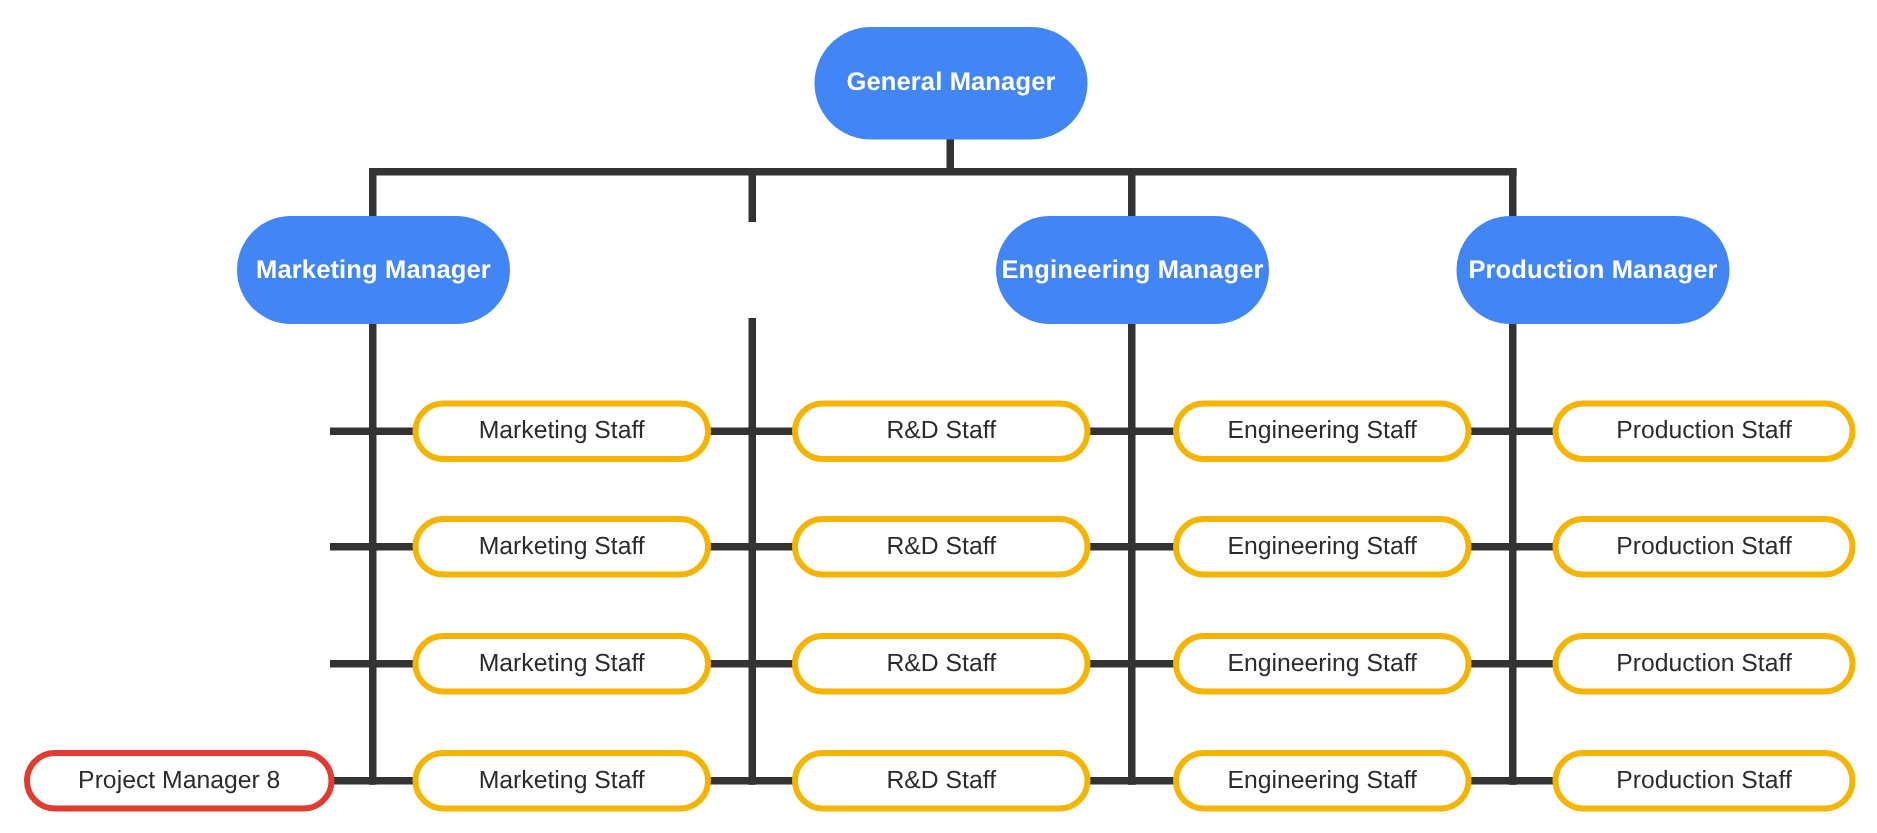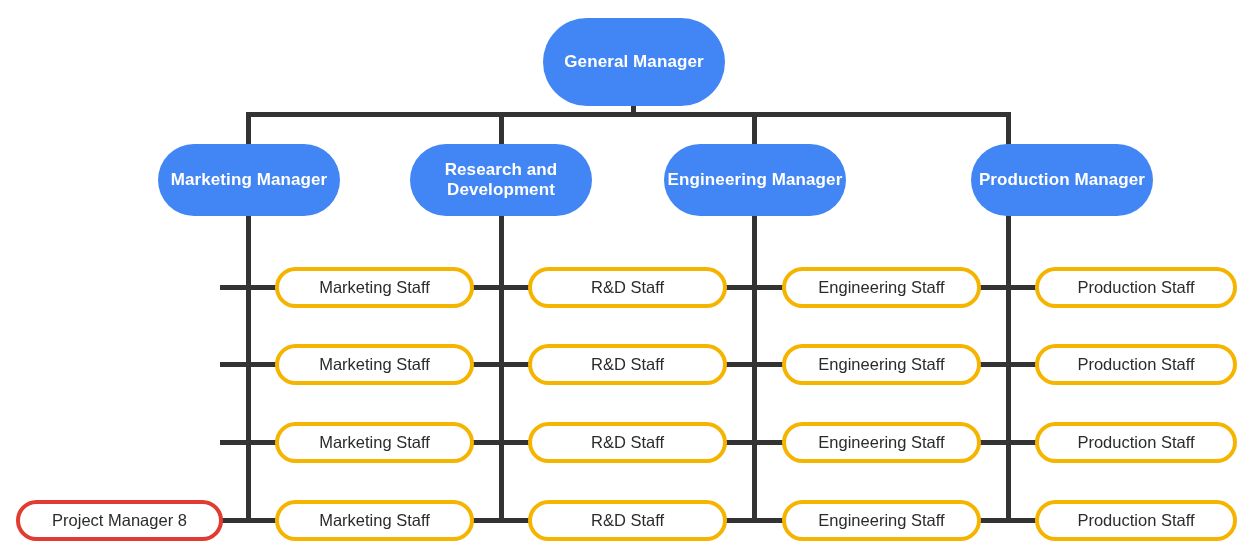--- a/index.html
+++ b/index.html
@@ -115,30 +115,26 @@
 
   <div class="line line-h" style="left:220px; top:518px; width:30px;"></div>
   <div class="line line-h" style="left:246px; top:518px; width:32px;"></div>
   <div class="line line-h" style="left:470px; top:518px; width:33px;"></div>
   <div class="line line-h" style="left:499px; top:518px; width:32px;"></div>
   <div class="line line-h" style="left:725px; top:518px; width:32px;"></div>
   <div class="line line-h" style="left:752px; top:518px; width:33px;"></div>
   <div class="line line-h" style="left:977px; top:518px; width:34px;"></div>
   <div class="line line-h" style="left:1006px; top:518px; width:32px;"></div>
 
-  <div class="node node-blue" style="left:543px; top:18px; width:182px; height:88px;">
+  <div class="node node-blue" style="left:543px; top:18px; width:182px; height:75px;">
     <span class="node-label">General Manager</span>
   </div>
 
   <div class="node node-blue" style="left:158px; top:144px; width:182px; height:72px;">
     <span class="node-label">Marketing Manager</span>
-  </div>
-  <div class="node node-blue" style="left:410px; top:144px; width:182px; height:72px;">
-    <span class="node-label">Research and
-Development</span>
   </div>
   <div class="node node-blue" style="left:664px; top:144px; width:182px; height:72px;">
     <span class="node-label">Engineering Manager</span>
   </div>
   <div class="node node-blue" style="left:971px; top:144px; width:182px; height:72px;">
     <span class="node-label">Production Manager</span>
   </div>
 
   <div class="node node-red" style="left:16px; top:500px; width:207px; height:41px;">
     <span class="node-label">Project Manager 8</span>

